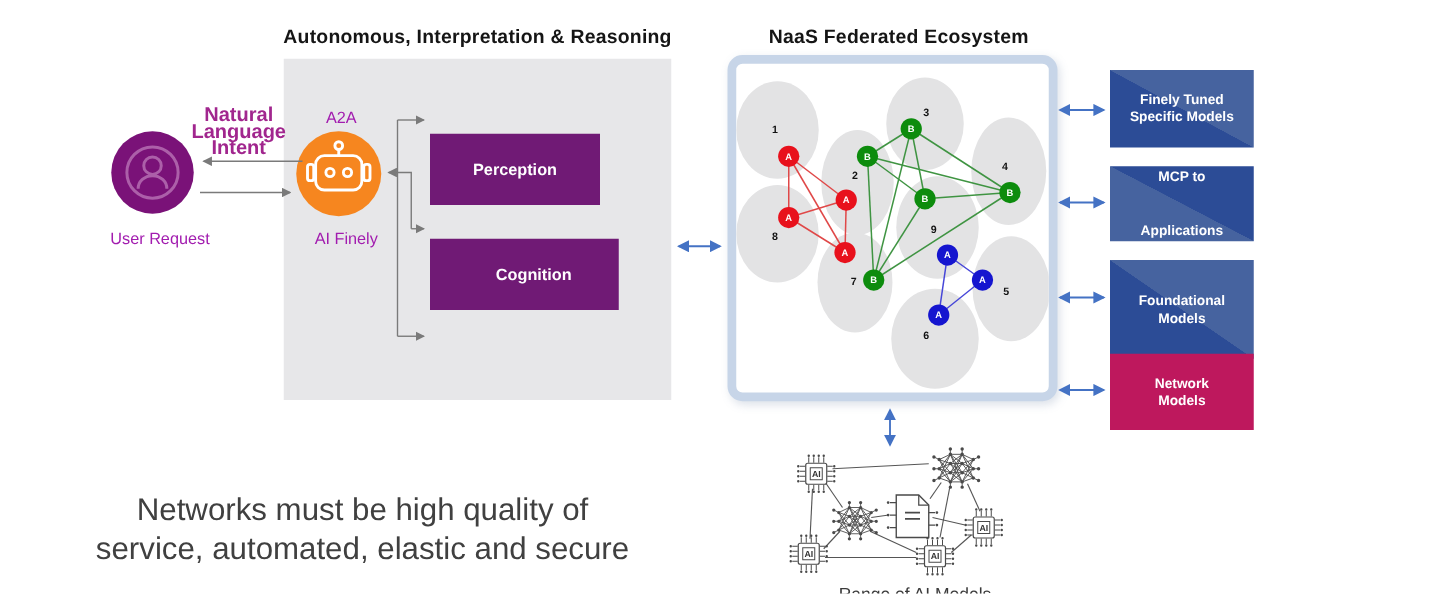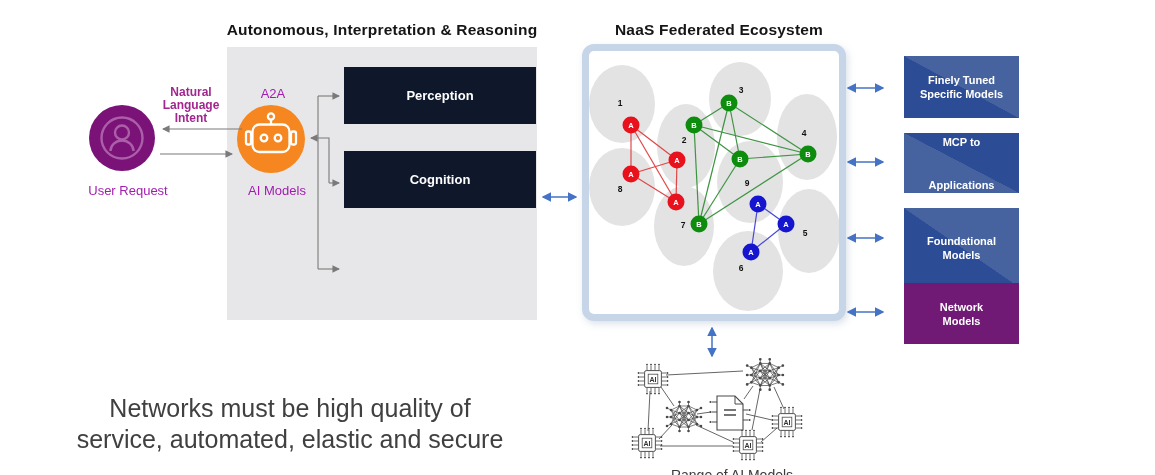--- a/index.html
+++ b/index.html
@@ -1,50 +1,50 @@
 <!DOCTYPE html>
 <html><head>
 <meta charset="utf-8">
 <style>
   html,body{margin:0;padding:0;background:#fff;}
   .canvas{position:relative;width:1155px;height:475px;background:#fff;overflow:hidden;
           font-family:"Liberation Sans","DejaVu Sans",sans-serif;}
   .title{position:absolute;font-size:15.5px;font-weight:bold;color:#151515;text-align:center;letter-spacing:.2px;}
   .panel{position:absolute;left:227px;top:47px;width:310px;height:273px;background:#E7E7E9;}
-  .stage{position:absolute;left:344px;width:192px;background:#0f172a;color:#fff;
-         font-size:13px;font-weight:bold;text-align:center;display:flex;align-items:center;justify-content:center;}
+  .stage{position:absolute;left:344px;width:136px;background:#701a75;color:#fff;
+         font-size:13px;font-weight:bold;text-align:center;display:flex;align-items:center;justify-content:center;margin-top:40px;}
   .circle{position:absolute;border-radius:50%;}
   .lbl{position:absolute;font-size:13px;color:#a21caf;text-align:center;}
   .intent{position:absolute;left:146px;top:86px;width:90px;text-align:center;
-          font-size:12px;font-weight:bold;color:#A1268E;line-height:13px;}
+          font-size:16px;font-weight:bold;color:#A1268E;line-height:13px;}
   .naas{position:absolute;left:582px;top:44px;width:264px;height:277px;background:#fff;
         border:7px solid #C7D5E8;border-radius:12px;box-sizing:border-box;box-shadow:2px 3px 7px rgba(120,140,170,.25);}
   .naas-inner{position:absolute;left:0;top:0;right:0;bottom:0;overflow:hidden;border-radius:5px;}
   .ell{position:absolute;border-radius:50%;background:#E3E3E4;}
   .model{position:absolute;left:888px;width:115px;color:#fff;font-size:11px;font-weight:bold;
-         text-align:center;display:flex;flex-direction:column;align-items:center;justify-content:center;line-height:14px;margin-left:16px;}
+         text-align:center;display:flex;flex-direction:column;align-items:center;justify-content:center;line-height:14px;}
   .m-a{background:linear-gradient(to top right,#2C4C96 49.8%,#46639F 50%);}
   .m-b{background:linear-gradient(to bottom left,#2C4C96 49.8%,#46639F 50%);gap:29px;}
-  .m-c{background:#701a75;}
+  .m-c{background:#be185d;}
   .overlay{position:absolute;left:0;top:0;pointer-events:none;}
   .message{position:absolute;left:30px;top:393px;width:520px;text-align:center;
            font-size:25px;line-height:31px;font-weight:500;color:#404040;}
   .caption{position:absolute;left:632px;top:467px;width:200px;text-align:center;font-size:14px;color:#3a3a3a;}
 </style>
 </head>
 <body>
 
 <div class="canvas">
 
   <div class="title" style="left:182px;top:21px;width:400px;">Autonomous, Interpretation &amp; Reasoning</div>
   <div class="title" style="left:569px;top:21px;width:300px;">NaaS Federated Ecosystem</div>
 
   <div class="panel"></div>
   <div class="stage" style="top:67px;height:57px;">Perception</div>
-  <div class="stage" style="top:151px;height:57px;">Cognition</div>
+  <div class="stage" style="top:151px;height:57px;padding-left:15px;">Cognition</div>
 
   <div class="circle" style="left:89px;top:105px;width:66px;height:66px;background:#7A1278;">
     <svg width="66" height="66" viewBox="0 0 66 66">
       <circle cx="33" cy="33" r="20.5" fill="none" stroke="#AC5FA9" stroke-width="2.4"></circle>
       <circle cx="33" cy="27.5" r="7" fill="none" stroke="#AC5FA9" stroke-width="2.4"></circle>
       <path d="M21.5,46 a11.5,10.5 0 0 1 23,0" fill="none" stroke="#AC5FA9" stroke-width="2.4"></path>
     </svg>
   </div>
   <div class="lbl" style="left:68px;top:183px;width:120px;">User Request</div>
 
@@ -61,21 +61,21 @@
         <circle cx="34" cy="11.5" r="3.1"></circle>
         <path d="M34,14.8 V19"></path>
         <rect x="15.5" y="19.5" width="37" height="27.5" rx="7"></rect>
         <circle cx="27" cy="33" r="3.3"></circle>
         <circle cx="41" cy="33" r="3.3"></circle>
         <rect x="9" y="26.5" width="5" height="13" rx="2"></rect>
         <rect x="54" y="26.5" width="5" height="13" rx="2"></rect>
       </g>
     </svg>
   </div>
-  <div class="lbl" style="left:227px;top:183px;width:100px;">AI Models</div>
+  <div class="lbl" style="left:227px;top:183px;width:100px;">AI Finely</div>
 
   <div class="naas">
     <div class="naas-inner">
       <div class="ell" style="left:0px;top:14px;width:66px;height:78px;"></div>
       <div class="ell" style="left:0px;top:97px;width:66px;height:78px;"></div>
       <div class="ell" style="left:68px;top:53px;width:58px;height:84px;"></div>
       <div class="ell" style="left:120px;top:11px;width:62px;height:74px;"></div>
       <div class="ell" style="left:128px;top:90px;width:66px;height:82px;"></div>
       <div class="ell" style="left:65px;top:135px;width:60px;height:80px;"></div>
       <div class="ell" style="left:188px;top:43px;width:60px;height:86px;"></div>

